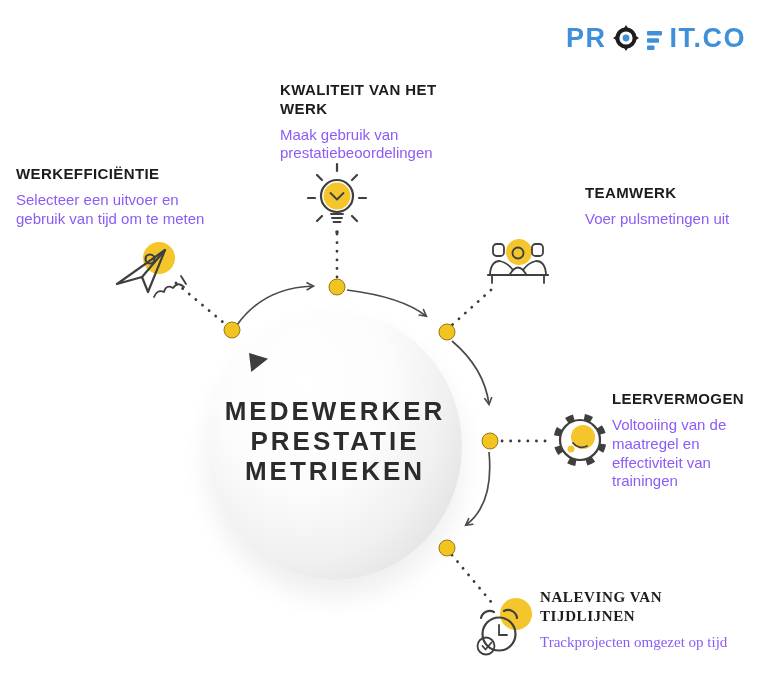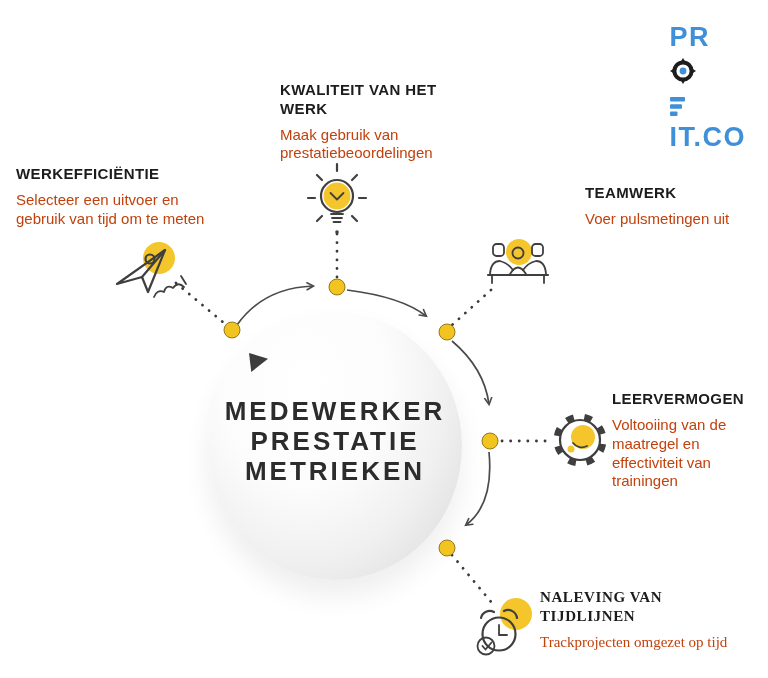--- a/index.html
+++ b/index.html
@@ -12,24 +12,24 @@
     background: #ffffff;
     overflow: hidden;
   }
 
   
   .logo {
     position: absolute;
     top: 24px;
     right: 22px;
     display: flex;
+    align-items: center;
     gap: 6px;
     text-decoration: none;
     cursor: pointer;
-    flex-direction: column;
   }
   .logo .logo-txt {
     font-size: 27px;
     font-weight: 800;
     letter-spacing: 1.5px;
     color: #3F90D8;
     line-height: 1;
   }
   .logo svg { display: block; }
 
@@ -38,21 +38,21 @@
   .section .title {
     font-size: 15px;
     font-weight: 800;
     color: #1c1c1c;
     letter-spacing: 0.4px;
     margin-bottom: 7px;
     line-height: 1.25;
   }
   .section .desc {
     font-size: 15px;
-    color: #c2410c;
+    color: #8b5cf6;
     line-height: 1.26;
   }
   #sec-werkefficientie { left: 16px;  top: 165px; width: 200px; }
   #sec-kwaliteit       { left: 280px; top: 81px;  width: 195px; }
   #sec-teamwerk        { left: 541px; top: 184px; width: 210px; margin-left: 44px; }
   #sec-leervermogen    { left: 612px; top: 390px; width: 145px; }
   #sec-naleving        { left: 540px; top: 588px; width: 215px; font-family: Liberation Serif, serif; }
   #sec-naleving .title { letter-spacing: 0.6px; }
 
   

